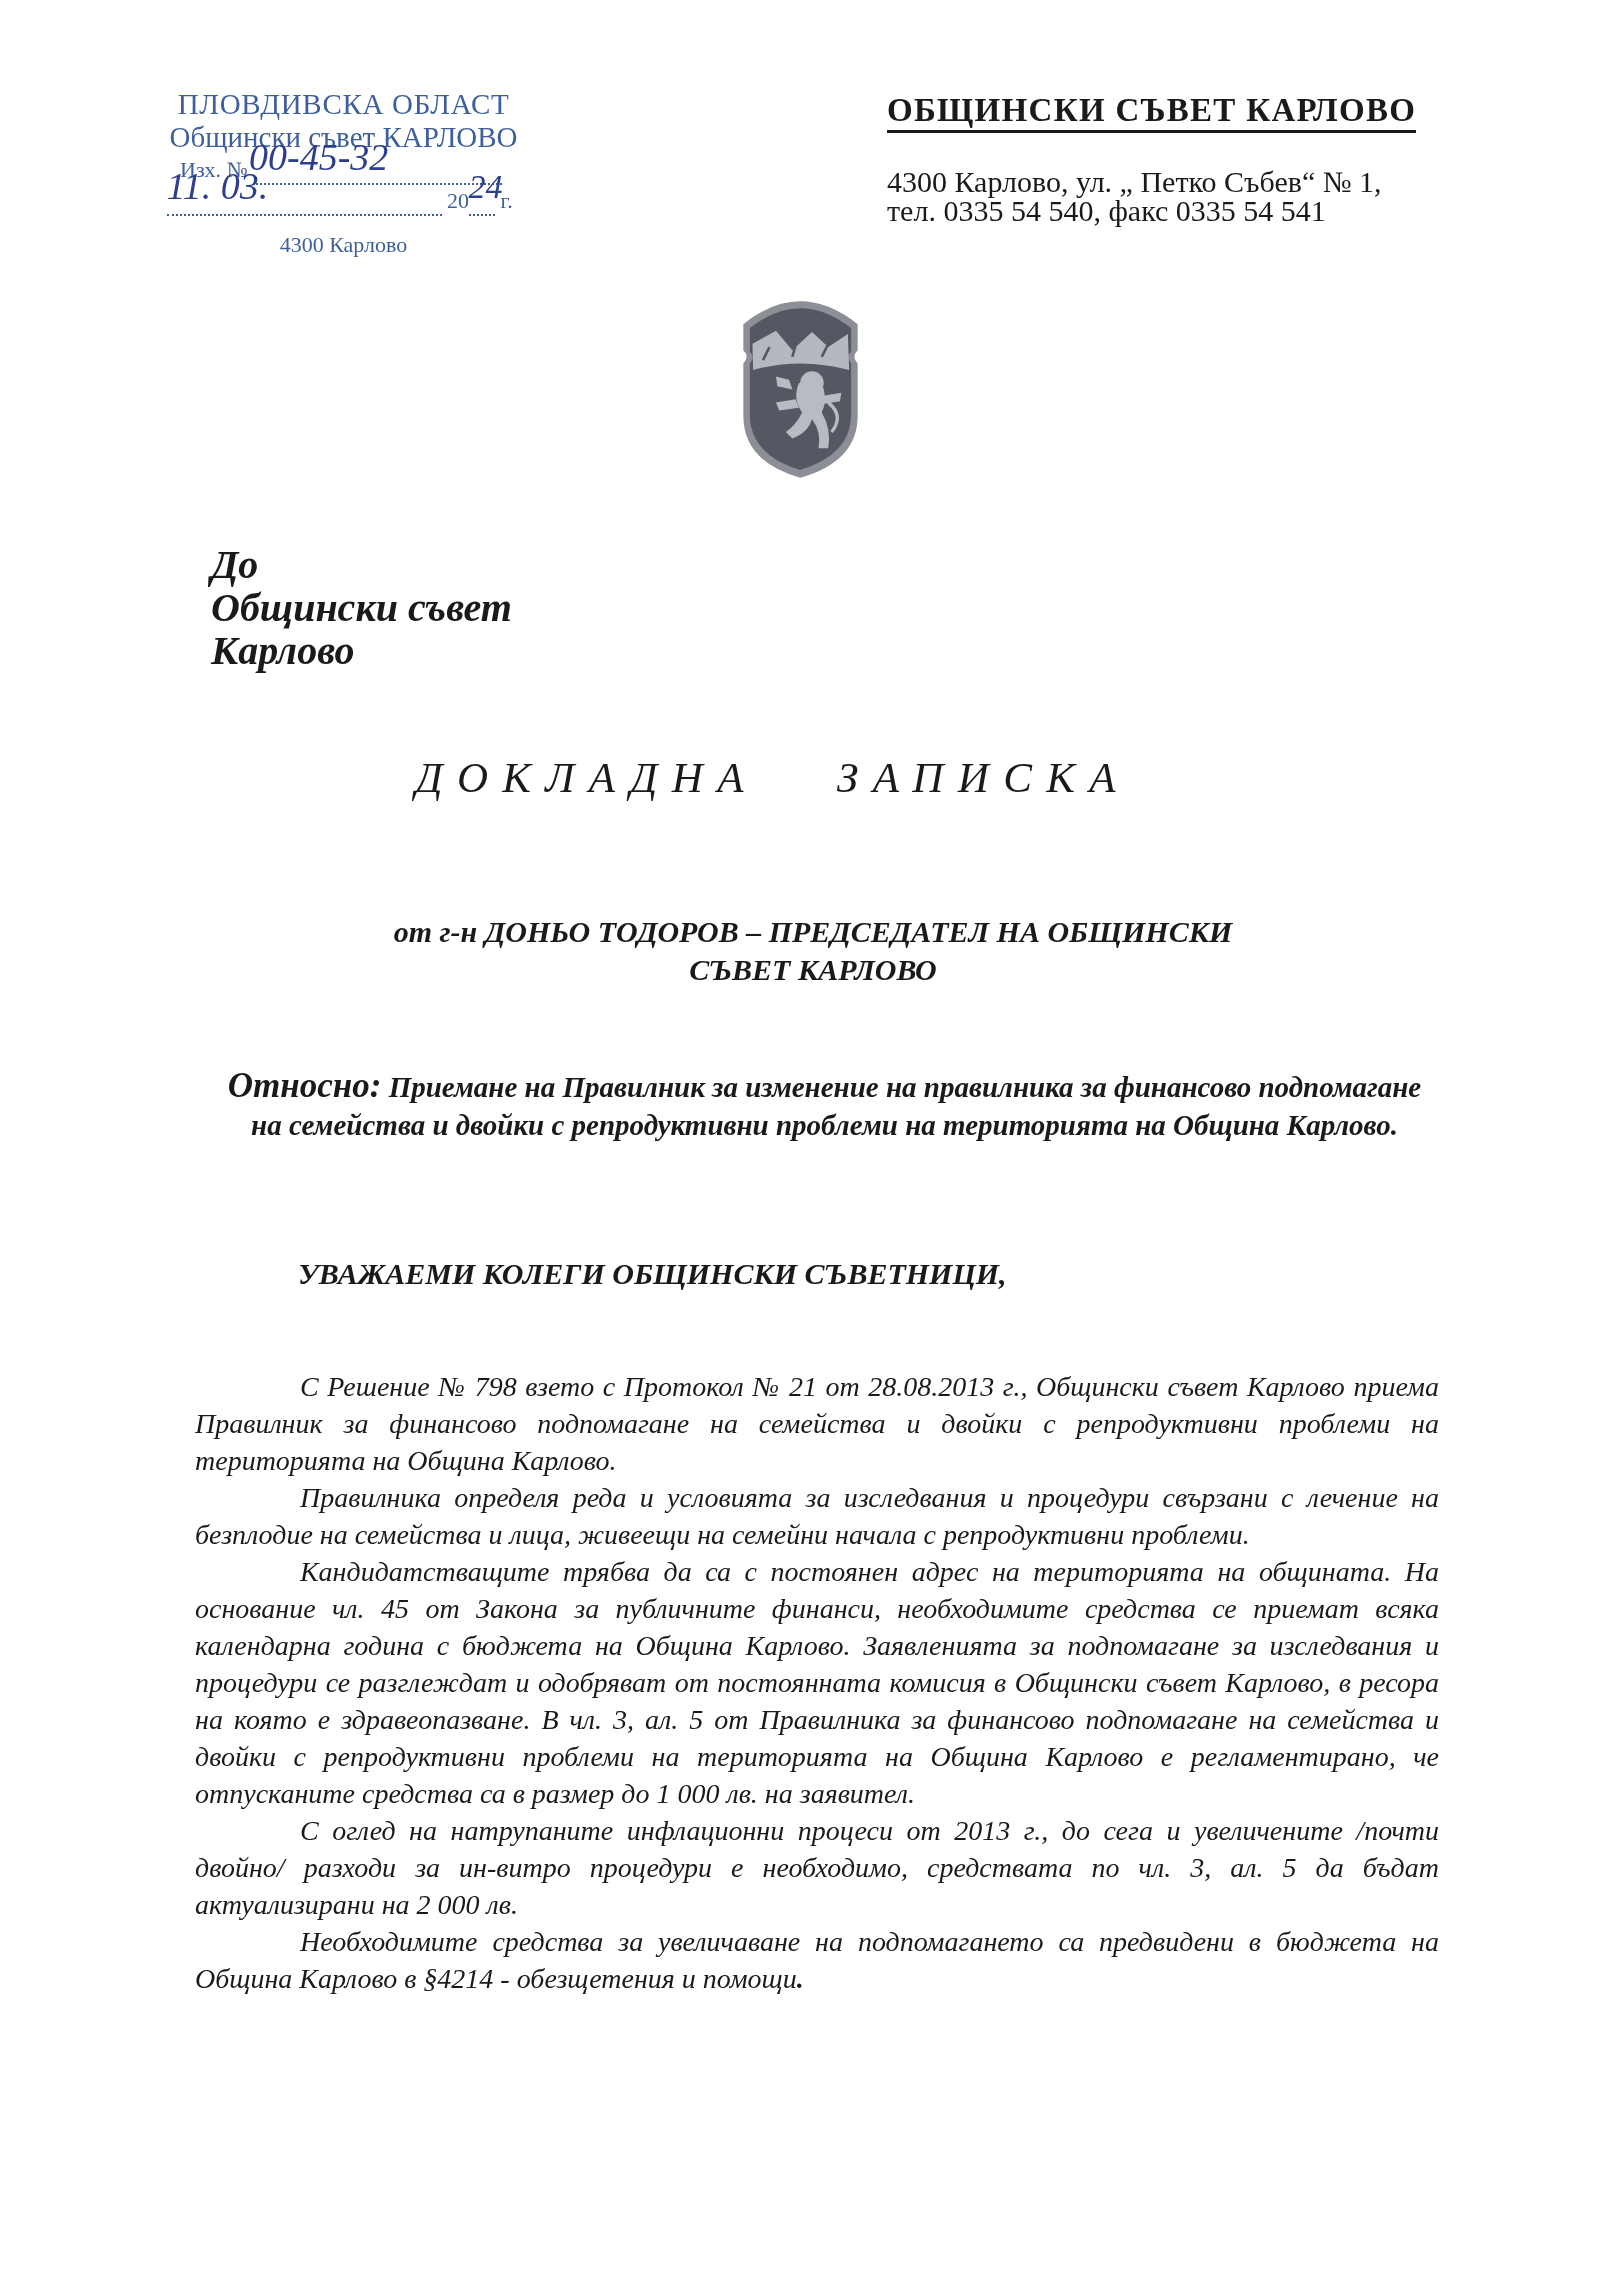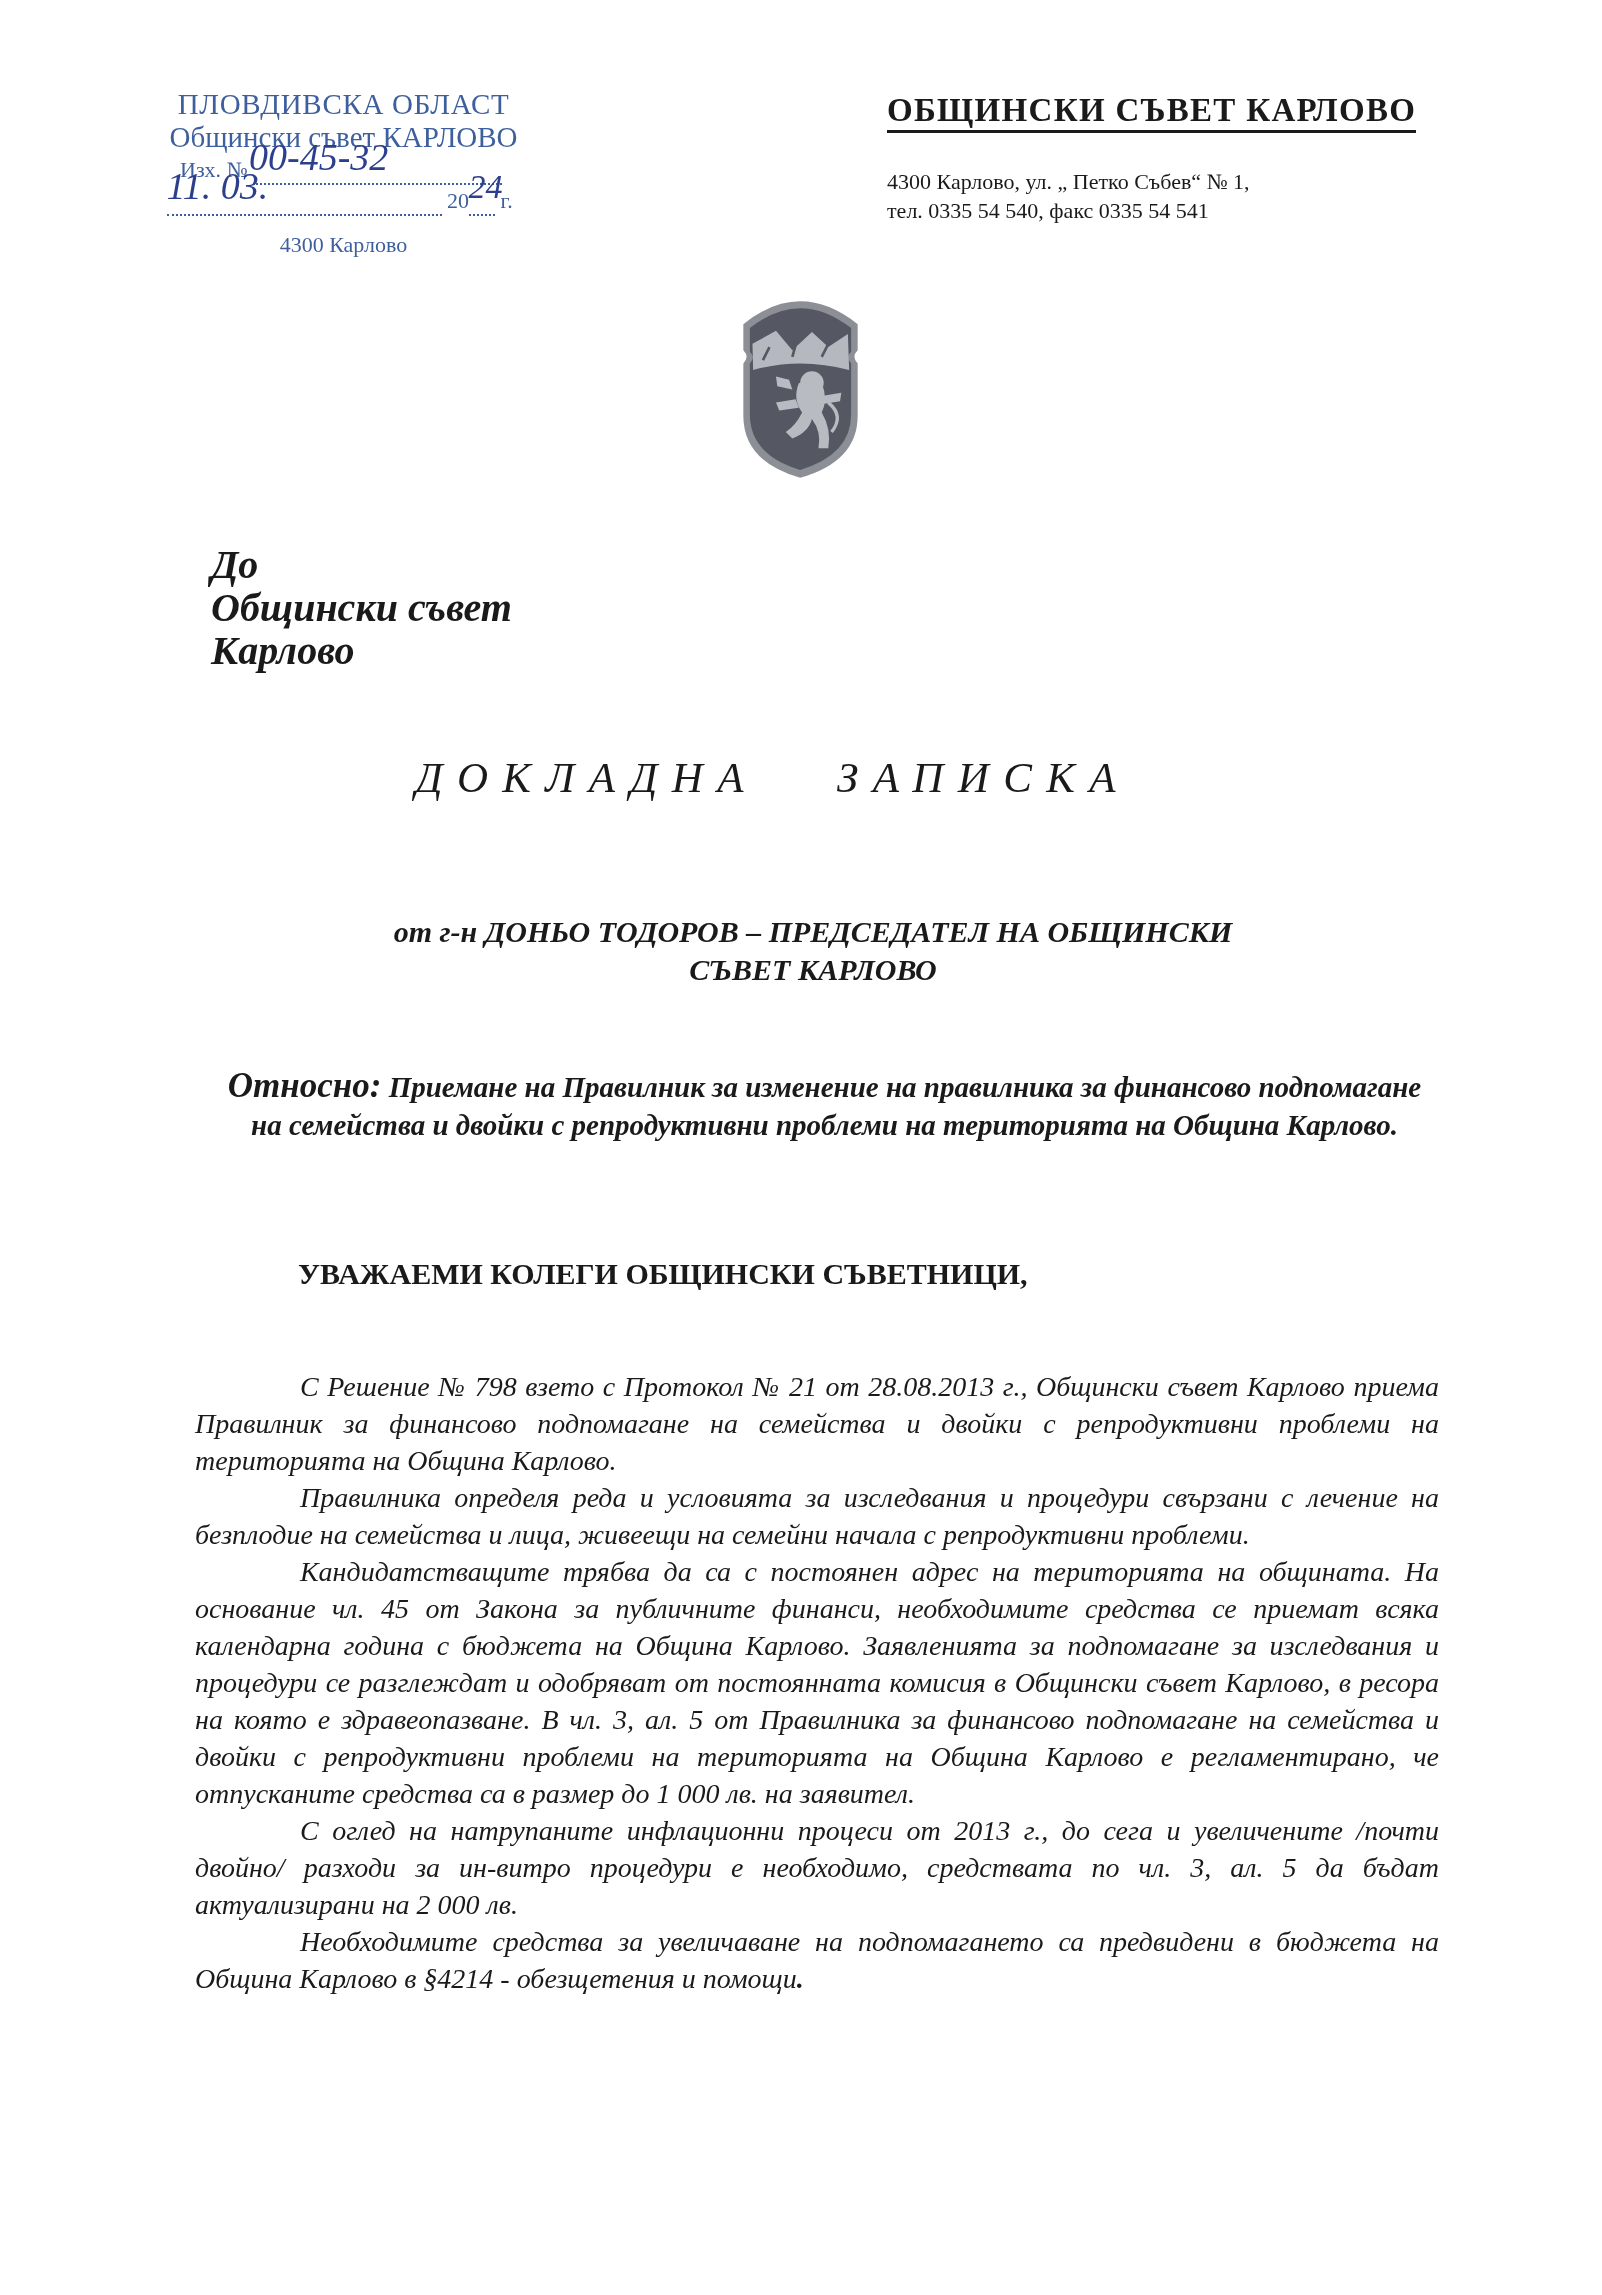--- a/index.html
+++ b/index.html
@@ -11,38 +11,38 @@
     .stamp { left: 147px; top: 88px; width: 393px; color: #3e5f9e; font-family: "Liberation Serif", serif; text-align: center; }
     .stamp .line1 { font-size: 29px; letter-spacing: 0.7px; line-height: 33px; }
     .stamp .line2 { font-size: 29px; line-height: 33px; }
     .stamp .row { position: relative; font-size: 22px; line-height: 31px; text-align: left; margin-left: 33px; }
     .stamp .dots { display: inline-block; border-bottom: 2.6px dotted #3e5f9e; vertical-align: bottom; height: 15.7px; }
     .stamp .hand { font-family: "Liberation Serif", serif; font-style: italic; color: #2d3f8c; font-size: 38px; position: absolute; }
     .stamp .city { font-size: 22px; line-height: 29px; margin-top: 14px; }
 
     
     .council-title { left: 887px; top: 92px; font-size: 33px; font-weight: bold; letter-spacing: 1.3px; border-bottom: 3.9px solid #1a1a1a; padding-bottom: 1.3px; white-space: nowrap; }
-    .address { left: 887px; top: 167px; font-size: 22px; line-height: 29px; }
+    .address { left: 887px; top: 167px; font-size: 30px; line-height: 29px; }
 
     
     .crest { left: 730px; top: 285px; width: 141px; height: 196px; }
 
     
     .addressee { left: 211px; top: 543px; font-size: 40px; font-style: italic; font-weight: bold; line-height: 43px; }
 
     .doc-title { left: 0; width: 1545px; top: 753px; text-align: center; font-size: 43px; font-style: italic; letter-spacing: 14.4px; }
     .doc-title span.gap { display: inline-block; width: 79px; }
 
     .from { left: 12px; width: 1602px; top: 913px; text-align: center; font-size: 30px; font-weight: bold; font-style: italic; line-height: 38px; }
     .from .pre { font-weight: bold; }
 
     .regarding { left: 216px; width: 1217px; top: 1067px; text-align: center; font-size: 29px; font-weight: bold; font-style: italic; line-height: 38px; }
     .regarding .label { font-size: 35px; font-weight: bold; }
 
-    .salutation { left: 298px; top: 1257px; font-size: 30px; font-weight: bold; }
+    .salutation { left: 298px; top: 1257px; font-size: 30px; font-weight: bold; font-style: italic; }
 
     .body { left: 195px; width: 1244px; top: 1368px; font-size: 28px; font-style: italic; line-height: 37px; text-align: justify; }
     .body p { margin: 0; text-indent: 105px; }
     .body b { font-weight: bold; }
   </style>
 </head>
 <body>
 
 <div class="abs stamp">
   <div class="line1">ПЛОВДИВСКА ОБЛАСТ</div>

